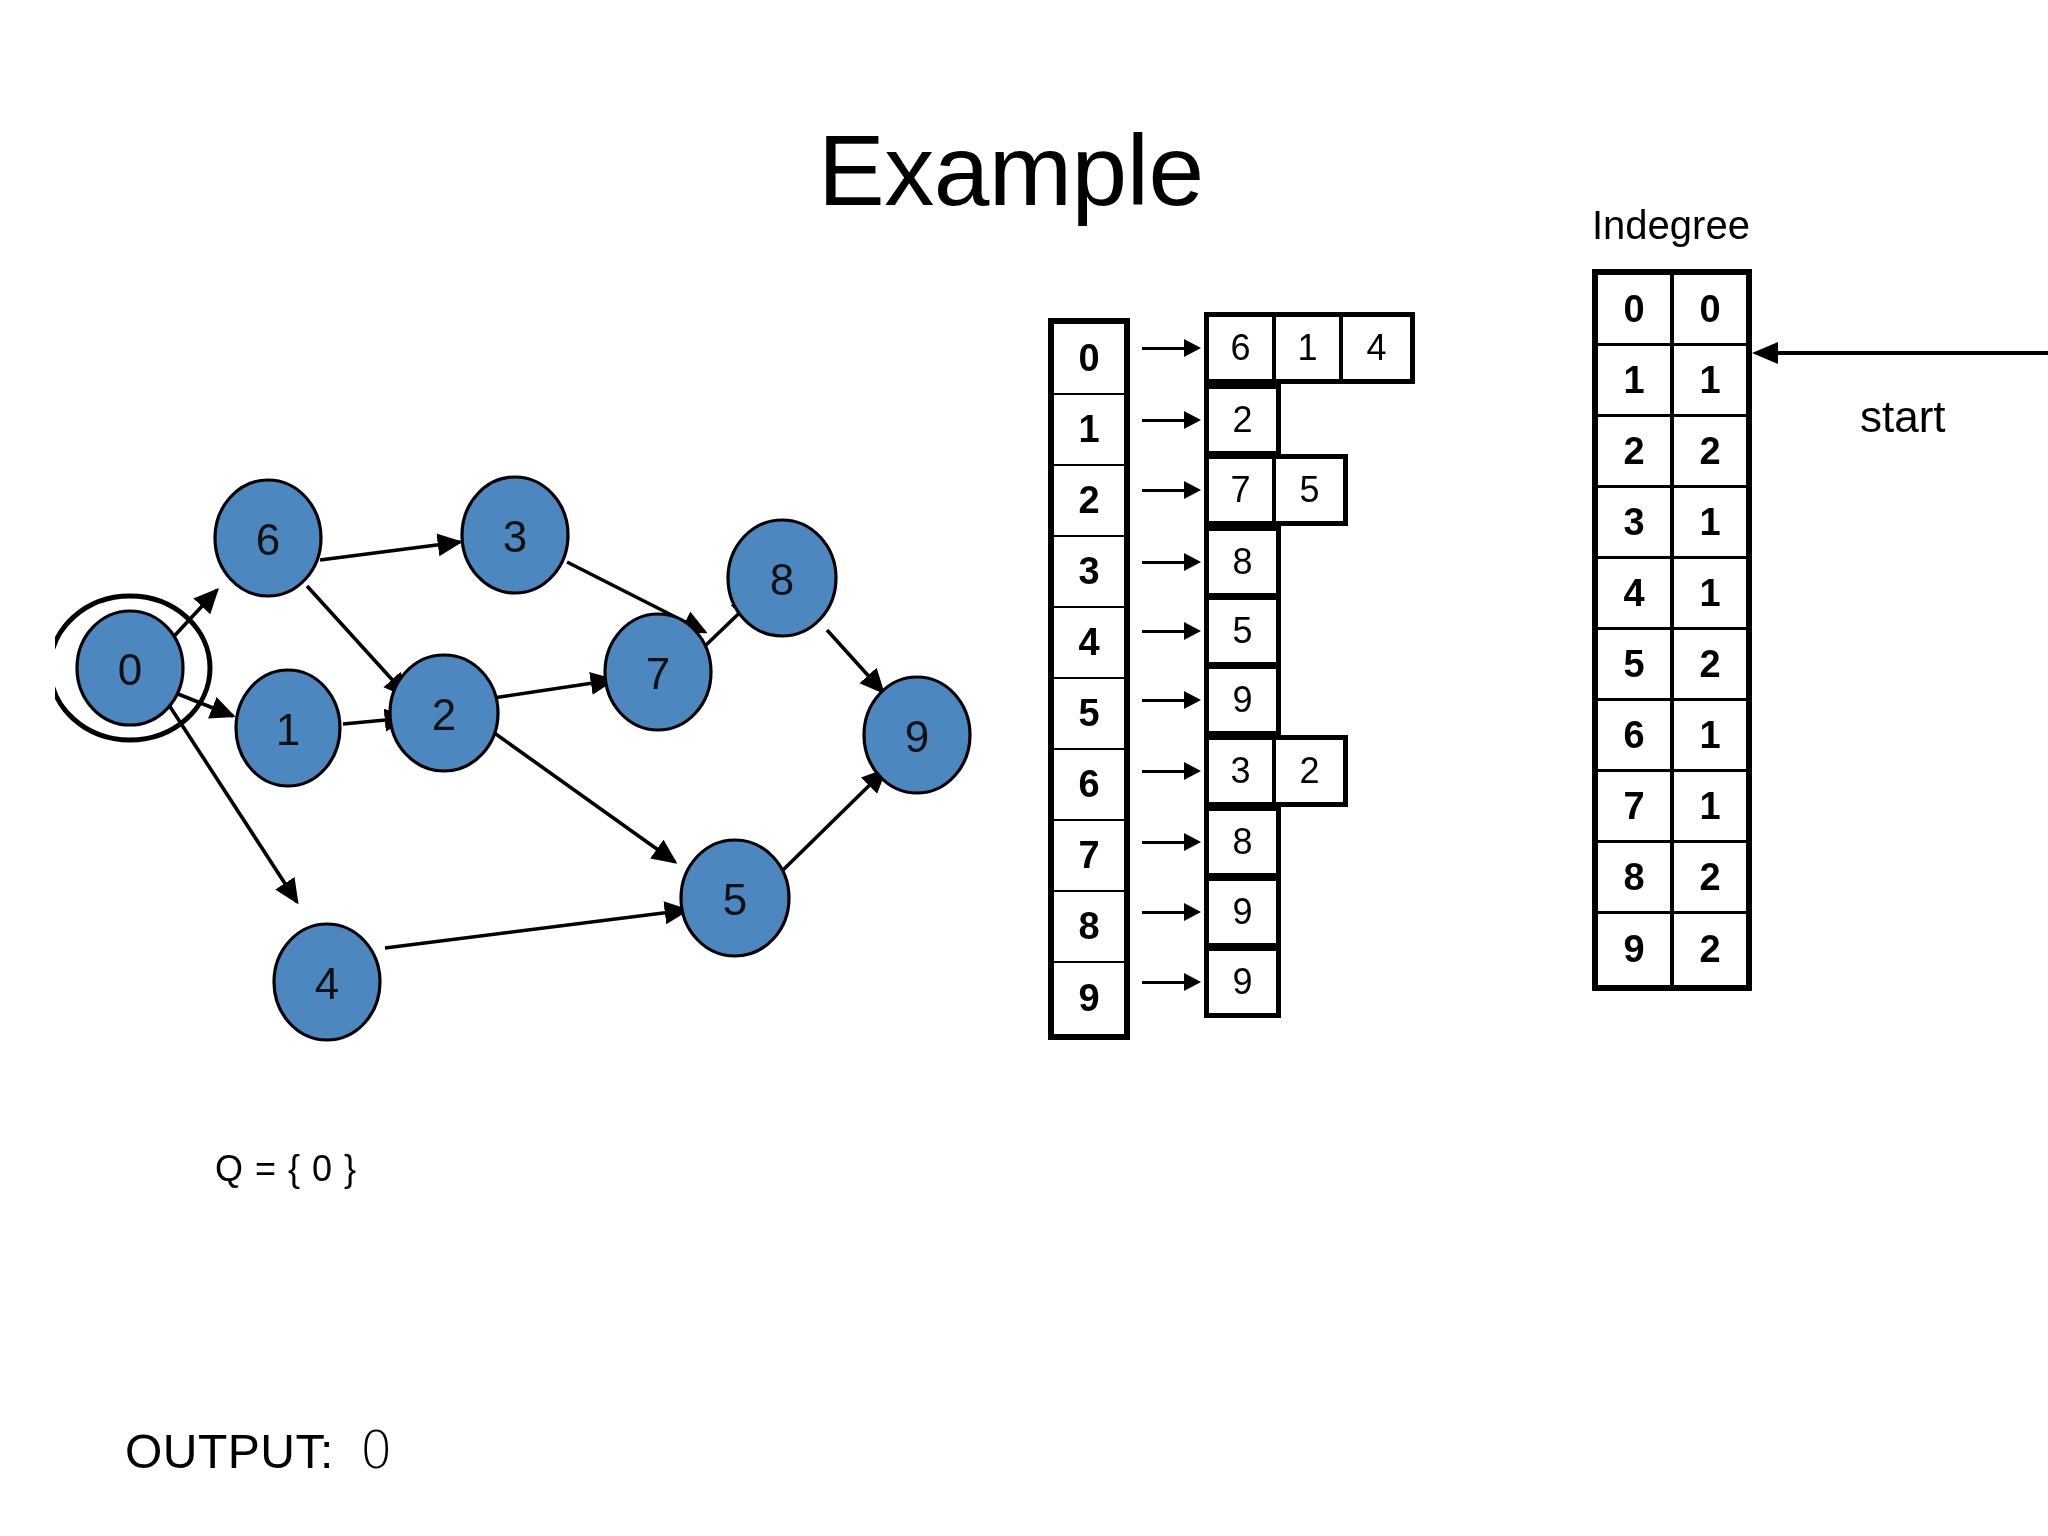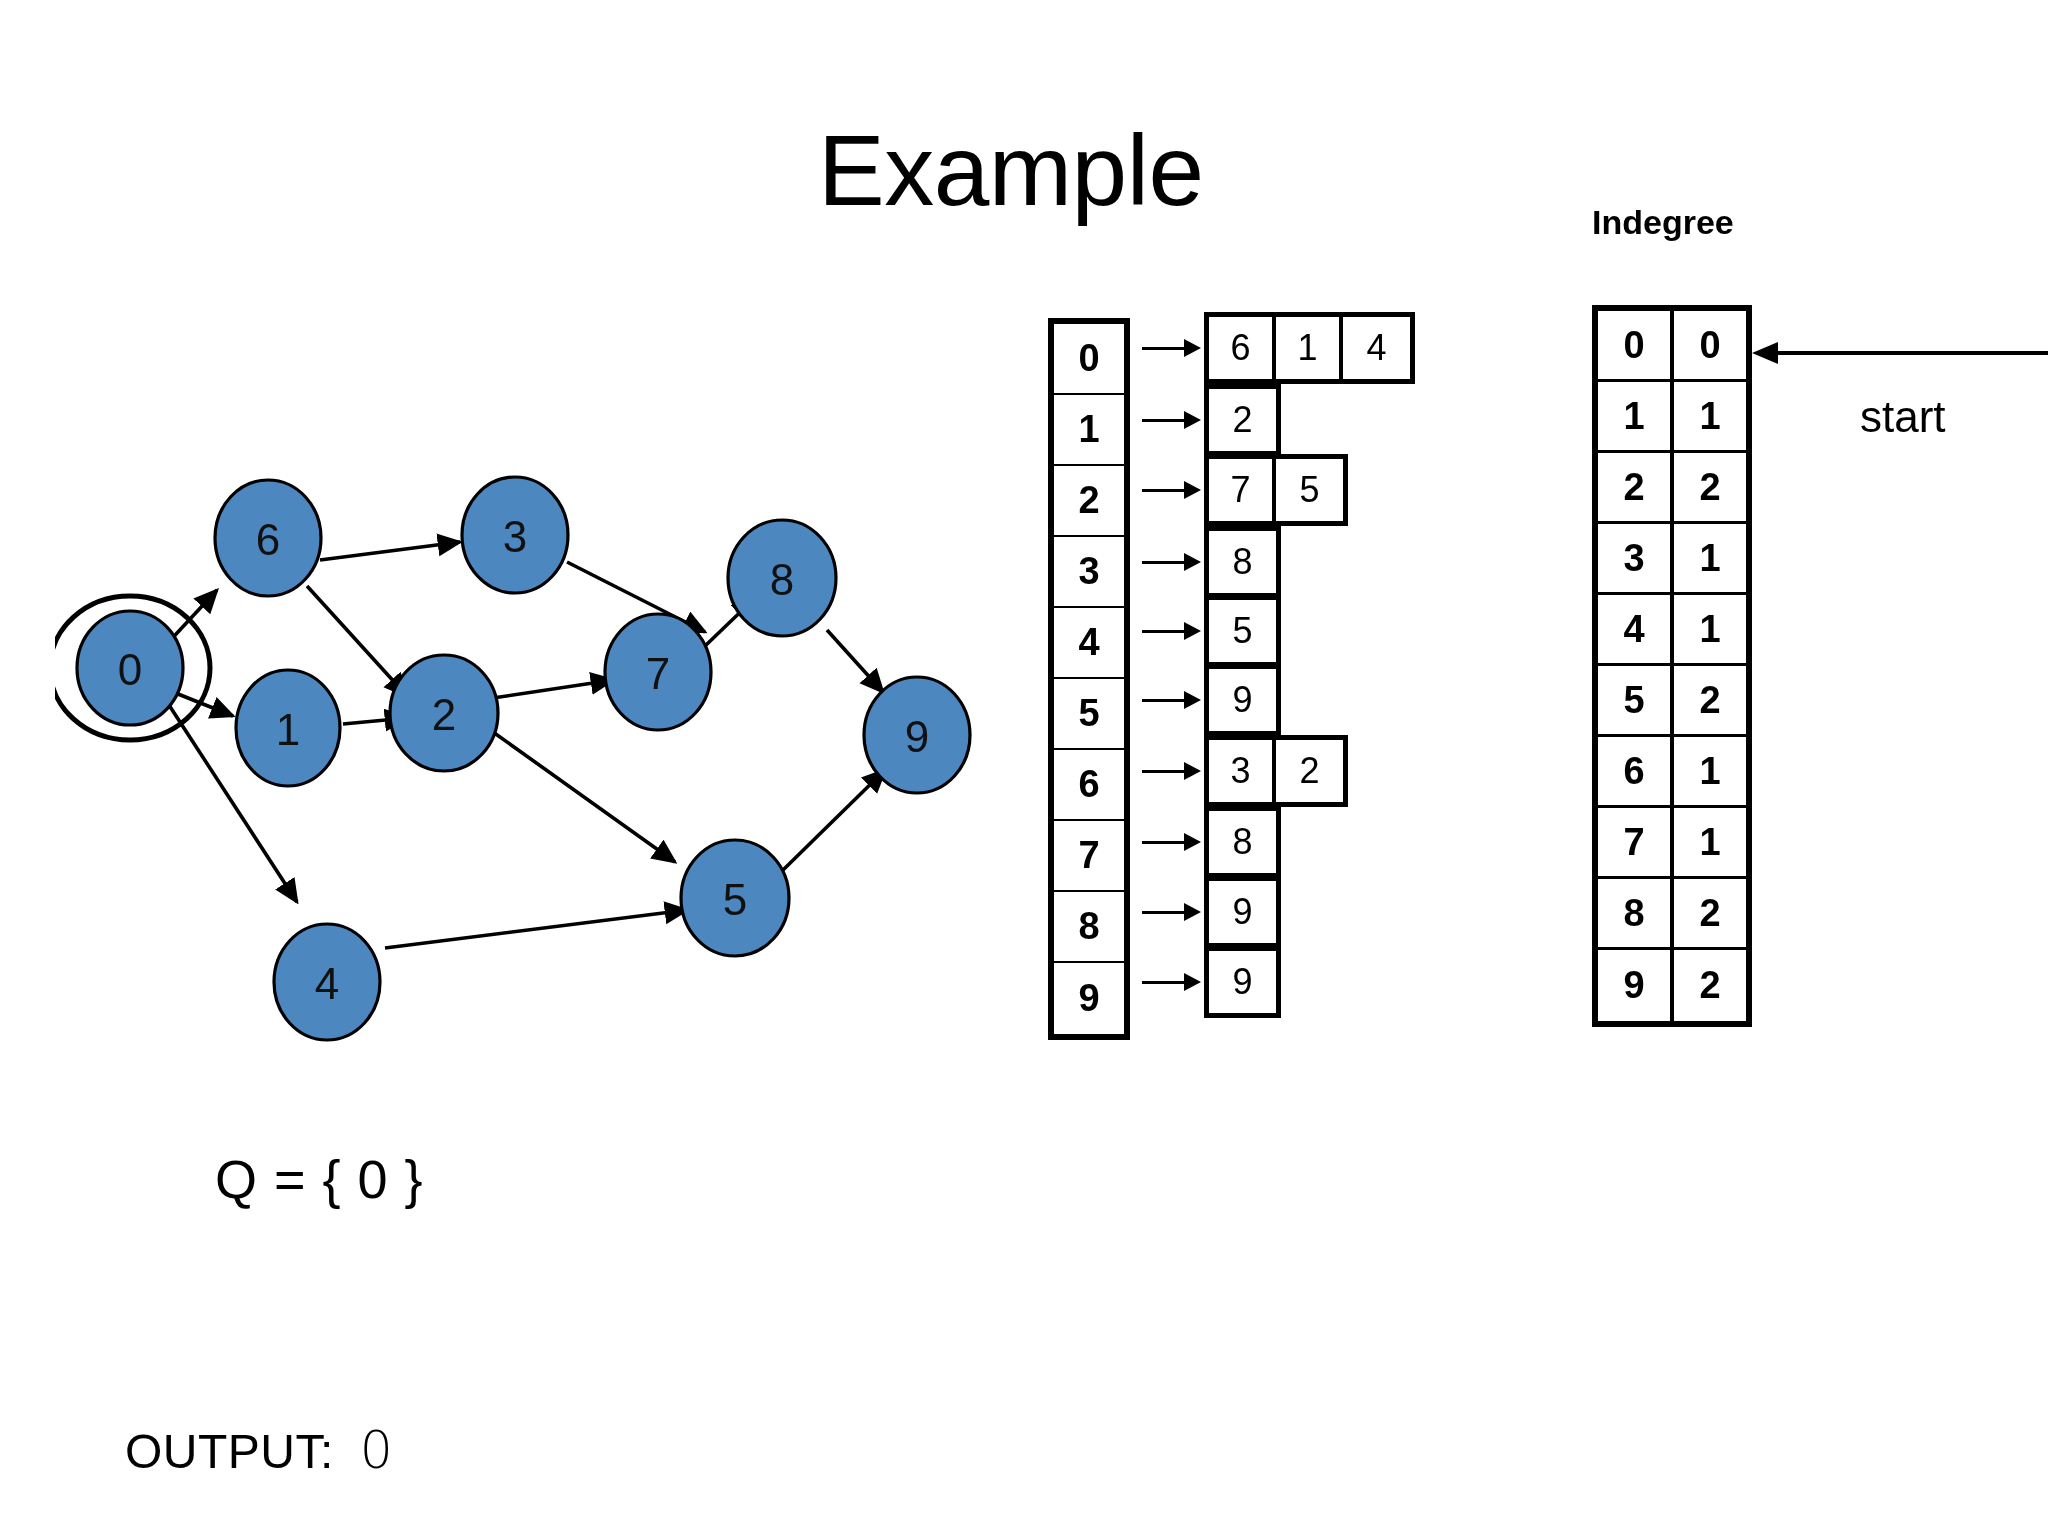--- a/index.html
+++ b/index.html
@@ -146,24 +146,24 @@
   .adj-cell:last-child { border-right: none; }
 
   
   #indegree-panel {
     position: absolute;
     left: 1592px;
     top: 205px;
     width: 450px;
   }
   #indegree-label {
-    font-size: 34px;
-    font-weight: 700;
+    font-size: 40px;
+    font-weight: 400;
     line-height: 1;
-    margin-bottom: 66px;
+    margin-bottom: 24px;
   }
   #indegree-table {
     width: 160px;
     border: 6px solid #000000;
     box-sizing: border-box;
     background: #ffffff;
   }
   .indeg-row {
     display: flex;
     height: 71px;
@@ -212,21 +212,21 @@
     top: 392px;
     font-size: 44px;
     font-weight: 400;
   }
 
   
   #queue-text {
     position: absolute;
     left: 215px;
     top: 1148px;
-    font-size: 54px;
+    font-size: 36px;
     font-weight: 400;
     letter-spacing: 1px;
   }
   #output-row {
     position: absolute;
     left: 125px;
     top: 1420px;
     display: flex;
     align-items: baseline;
     gap: 26px;

